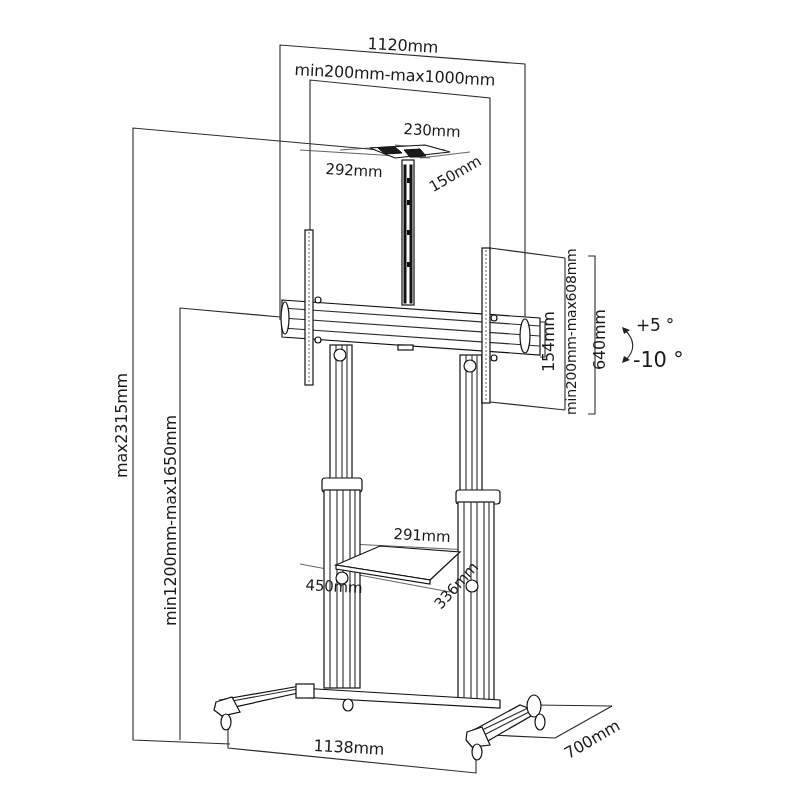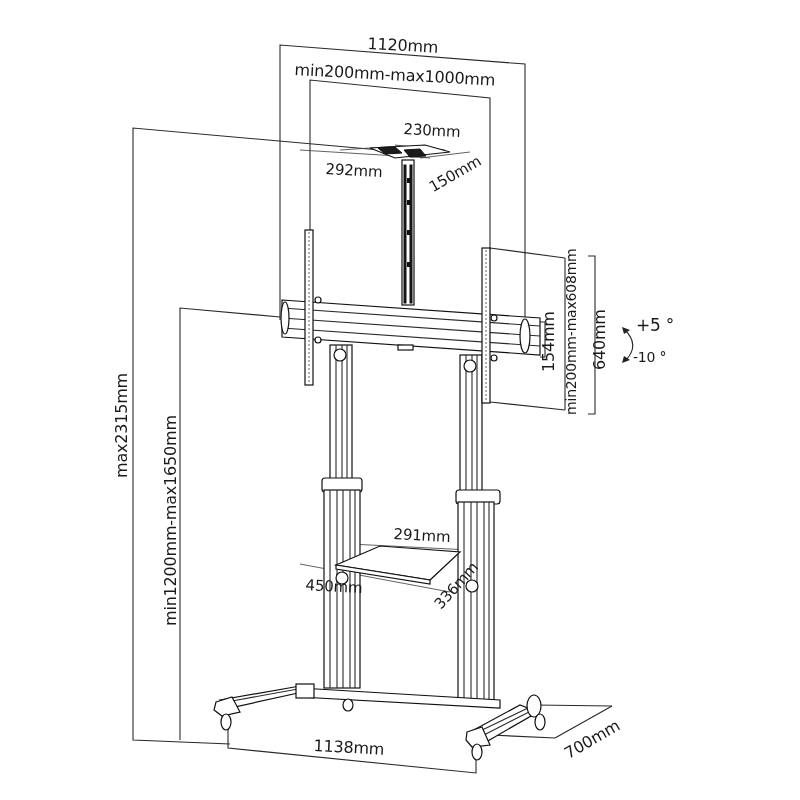--- a/index.html
+++ b/index.html
@@ -155,21 +155,21 @@
 <span class="lbl" style="left:368px;top:36px;font-size:16px;transform:rotate(3deg);">1120mm</span>
 <span class="lbl" style="left:295px;top:62px;font-size:16px;transform:rotate(3deg);">min200mm-max1000mm</span>
 <span class="lbl" style="left:404px;top:122px;font-size:15px;transform:rotate(3deg);">230mm</span>
 <span class="lbl" style="left:326px;top:162px;font-size:15px;transform:rotate(3deg);">292mm</span>
 <span class="lbl" style="left:427px;top:182px;font-size:15px;transform:rotate(-30deg);">150mm</span>
 
 <span class="lbl" style="left:564px;top:415px;font-size:14px;transform:rotate(-90deg);">min200mm-max608mm</span>
 <span class="lbl" style="left:592px;top:370px;font-size:16px;transform:rotate(-90deg);">640mm</span>
 <span class="lbl" style="left:541px;top:372px;font-size:16px;transform:rotate(-90deg);">154mm</span>
 <span class="lbl" style="left:636px;top:317px;font-size:17px;">+5 °</span>
-<span class="lbl" style="left:633px;top:350px;font-size:14px;">-10 °</span>
+<span class="lbl" style="left:633px;top:350px;font-size:21px;">-10 °</span>
 
 <span class="lbl" style="left:114px;top:478px;font-size:16px;transform:rotate(-90deg);">max2315mm</span>
 <span class="lbl" style="left:163px;top:626px;font-size:16px;transform:rotate(-90deg);">min1200mm-max1650mm</span>
 
 <span class="lbl" style="left:394px;top:527px;font-size:15px;transform:rotate(3deg);">291mm</span>
 <span class="lbl" style="left:306px;top:578px;font-size:15px;transform:rotate(3deg);">450mm</span>
 <span class="lbl" style="left:432px;top:602px;font-size:15px;transform:rotate(-48deg);">336mm</span>
 
 <span class="lbl" style="left:314px;top:738px;font-size:16px;transform:rotate(3deg);">1138mm</span>
 <span class="lbl" style="left:562px;top:748px;font-size:16px;transform:rotate(-30deg);">700mm</span>

